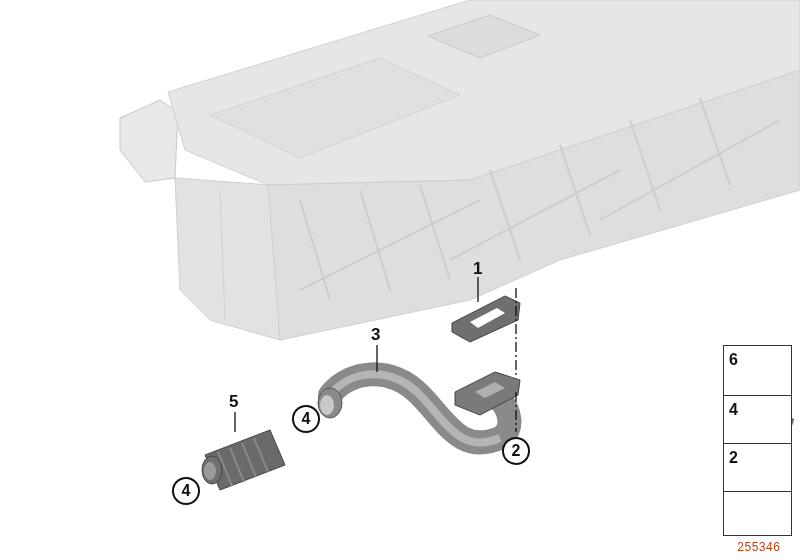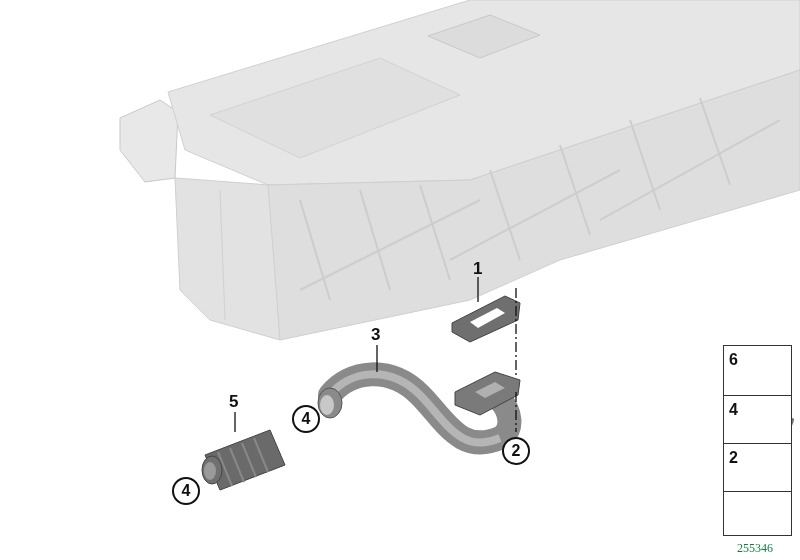--- a/index.html
+++ b/index.html
@@ -13,22 +13,22 @@
              align-items: center; justify-content: center; font-weight: bold;
              font-size: 16px; color: #111; background: #fff;
              font-family: "Liberation Sans", sans-serif; }
   .legend { position: absolute; left: 723px; top: 345px; width: 69px; height: 191px;
             border: 1px solid #333; box-sizing: border-box; background: #fff; }
   .legend-cell { position: absolute; left: 0; width: 67px; border-bottom: 1px solid #333;
                  box-sizing: border-box; }
   .legend-cell:last-child { border-bottom: none; }
   .legend-num { position: absolute; left: 5px; top: 5px; font-weight: bold;
                 font-size: 16px; color: #111; font-family: "Liberation Sans", sans-serif; }
-  .diagram-id { position: absolute; left: 737px; top: 541px; font-size: 12px; color: #15803d;
-                font-family: Liberation Serif, serif; }
+  .diagram-id { position: absolute; left: 737px; top: 541px; font-size: 12px; color: #c2410c;
+                font-family: Liberation Mono, monospace; }
 </style>
 </head>
 <body>
 
 <div id="canvas">
   <svg width="800" height="560" viewBox="0 0 800 560">
 
     <g>
 
       <polygon points="120,118 160,100 178,112 175,178 145,182 120,150" fill="#e8e8e8" stroke="#c9c9c9"></polygon>

